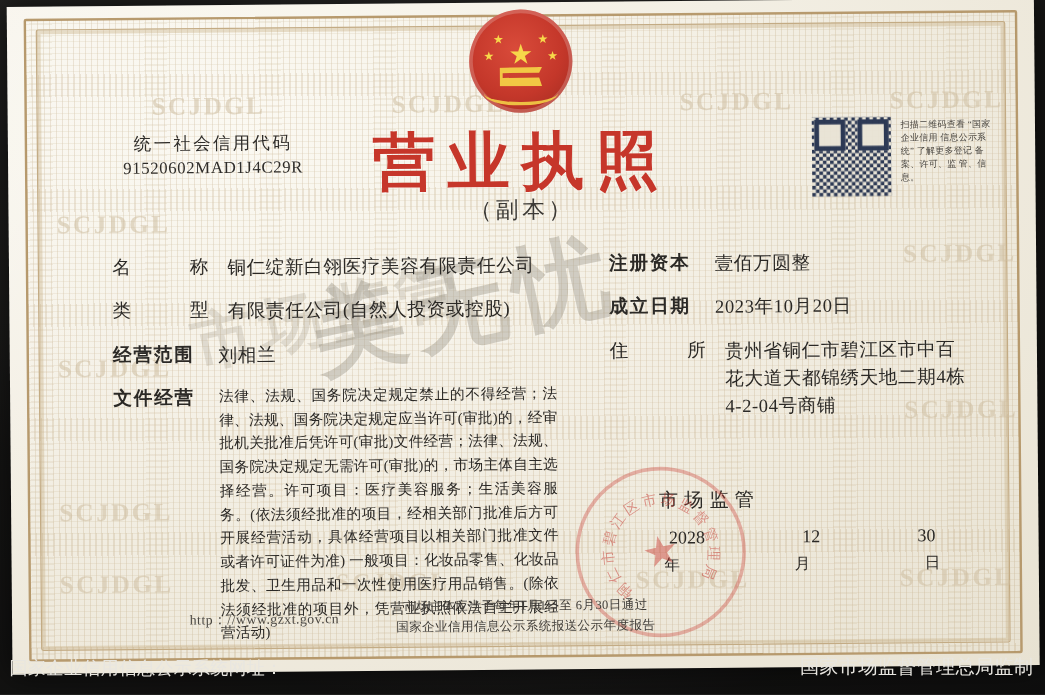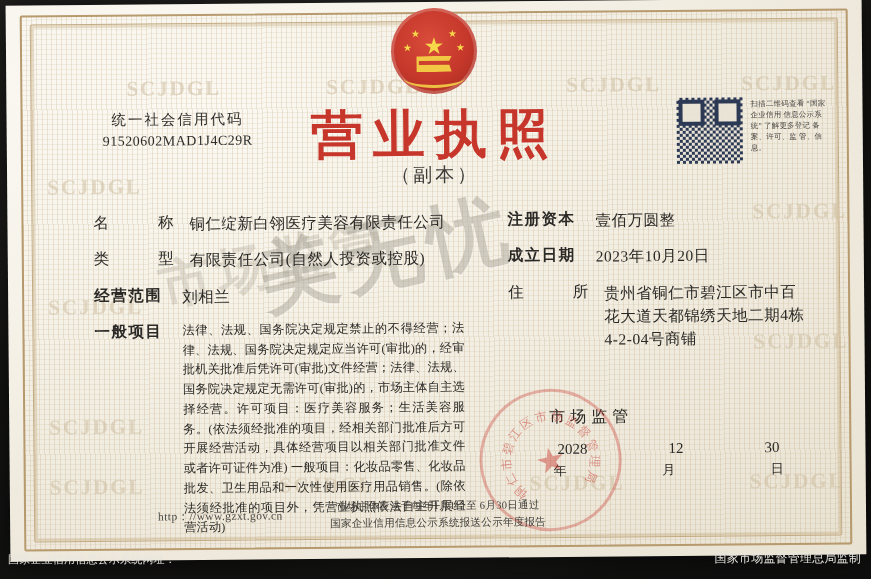--- a/index.html
+++ b/index.html
@@ -360,30 +360,30 @@
     color: #3f3c38;
     letter-spacing: 0.3px;
     white-space: nowrap;
   }
 
   .outside-left {
     position: absolute;
     left: 8px;
     bottom: 12px;
     font-family: Liberation Mono, monospace;
-    font-size: 11px;
+    font-size: 15px;
     color: #e8e6e0;
     letter-spacing: 0.2px;
   }
   .outside-right {
     position: absolute;
     right: 10px;
     bottom: 12px;
     font-family: "Liberation Serif", serif;
-    font-size: 12px;
+    font-size: 16px;
     color: #e8e6e0;
     letter-spacing: 0.2px;
   }
 
   
   .overlay-chip {
     position: absolute;
     right: 4px;
     bottom: 2px;
     background: rgba(0,0,0,0.55);
@@ -458,21 +458,21 @@
       </div>
       <div class="f-row">
         <div class="f-label">类　　型</div>
         <div class="f-value">有限责任公司(自然人投资或控股)</div>
       </div>
       <div class="f-row">
         <div class="f-label w4">经营范围</div>
         <div class="f-value">刘相兰</div>
       </div>
       <div class="f-row">
-        <div class="f-label w4">一般项目</div>
+        <div class="f-label w4">文件经营</div>
         <div class="f-value small">法律、法规、国务院决定规定禁止的不得经营；法律、法规、国务院决定规定应当许可(审批)的，经审批机关批准后凭许可(审批)文件经营；法律、法规、国务院决定规定无需许可(审批)的，市场主体自主选择经营。许可项目：医疗美容服务；生活美容服务。(依法须经批准的项目，经相关部门批准后方可开展经营活动，具体经营项目以相关部门批准文件或者许可证件为准) 一般项目：化妆品零售、化妆品批发、卫生用品和一次性使用医疗用品销售。(除依法须经批准的项目外，凭营业执照依法自主开展经营活动)</div>
       </div>
     </div>
 
     <div class="fields-right">
       <div class="f-row">
         <div class="f-label w4">注册资本</div>
         <div class="f-value">壹佰万圆整</div>
       </div>
       <div class="f-row">

